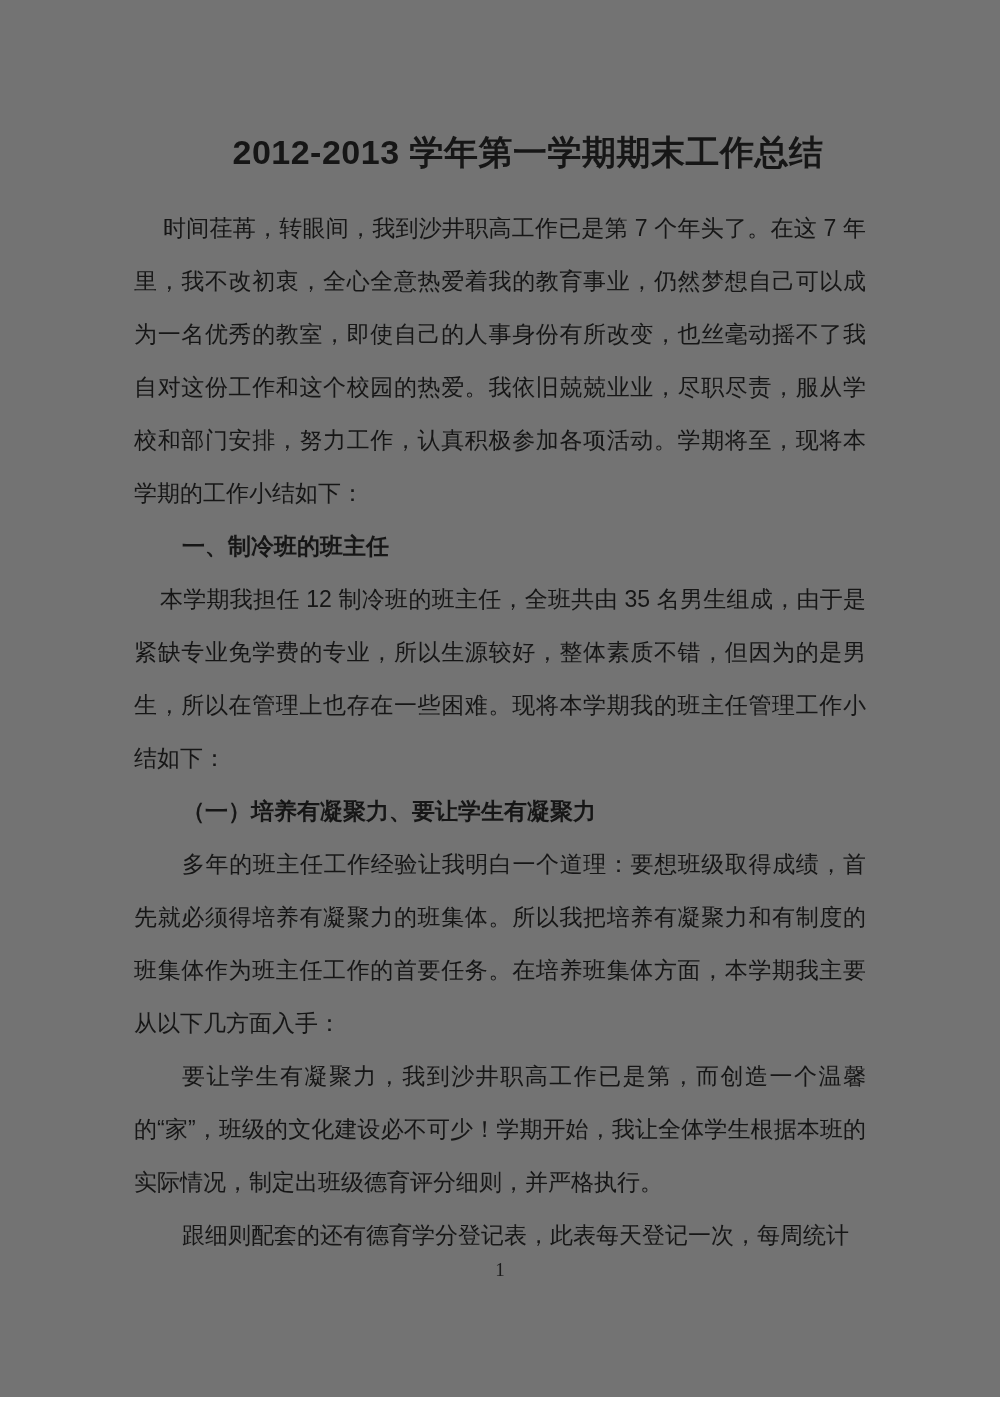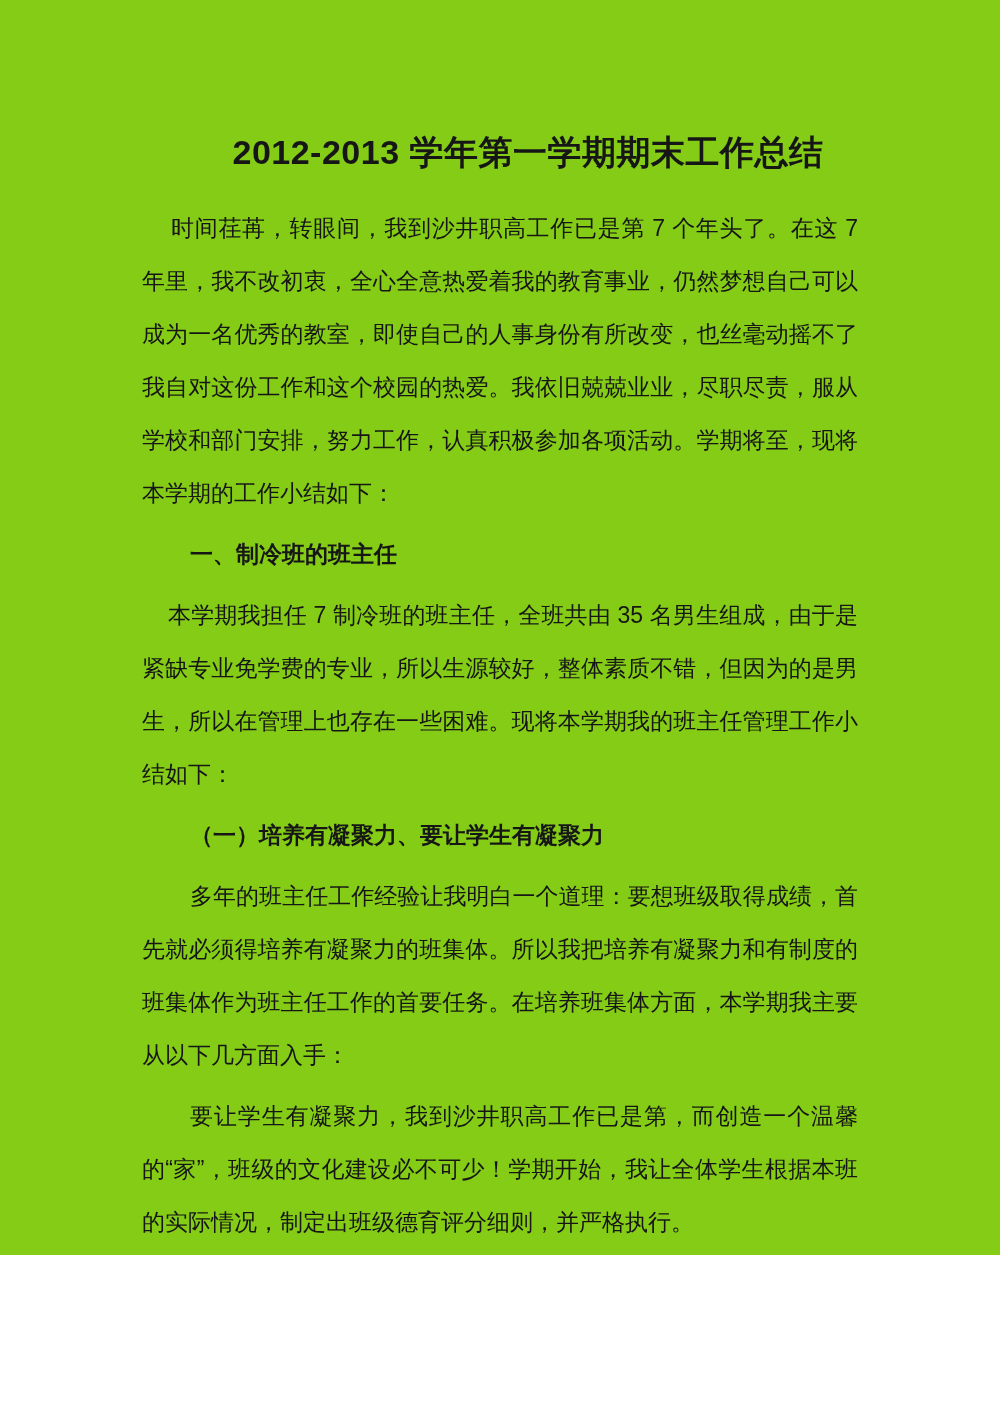--- a/index.html
+++ b/index.html
@@ -3,42 +3,42 @@
 <meta charset="utf-8">
 <style>
   html, body {
     margin: 0;
     padding: 0;
     background: #ffffff;
   }
   .page {
     position: relative;
     width: 1000px;
-    height: 1255px;
-    background: #84cc16;
+    height: 1397px;
+    background: #737373;
     overflow: hidden;
     font-family: "Liberation Sans", "DejaVu Sans", sans-serif;
     color: #161616;
   }
   .doc {
     padding: 0 134px;
   }
   .doc-title {
     margin: 0;
     padding-top: 131px;
     font-size: 34px;
     line-height: 42px;
     font-weight: bold;
     text-align: center;
     text-indent: 56px;
     letter-spacing: 0.5px;
     white-space: nowrap;
   }
   .block {
-    margin: 8px;
+    margin: 0;
     font-size: 23px;
     line-height: 53px;
     text-align: justify;
     text-justify: inter-character;
     word-break: break-all;
   }
   .first-block {
     margin-top: 29px;
   }
   .indent-intro   { text-indent: 29px; }
@@ -63,26 +63,27 @@
 
 <div class="page">
   <div class="doc">
 
     <h1 class="doc-title">2012-2013 学年第一学期期末工作总结</h1>
 
     <p class="block first-block indent-intro">时间荏苒，转眼间，我到沙井职高工作已是第 7 个年头了。在这 7 年里，我不改初衷，全心全意热爱着我的教育事业，仍然梦想自己可以成为一名优秀的教室，即使自己的人事身份有所改变，也丝毫动摇不了我自对这份工作和这个校园的热爱。我依旧兢兢业业，尽职尽责，服从学校和部门安排，努力工作，认真积极参加各项活动。学期将至，现将本学期的工作小结如下：</p>
 
     <p class="block heading indent-normal">一、制冷班的班主任</p>
 
-    <p class="block indent-small">本学期我担任 7 制冷班的班主任，全班共由 35 名男生组成，由于是紧缺专业免学费的专业，所以生源较好，整体素质不错，但因为的是男生，所以在管理上也存在一些困难。现将本学期我的班主任管理工作小结如下：</p>
+    <p class="block indent-small">本学期我担任 12 制冷班的班主任，全班共由 35 名男生组成，由于是紧缺专业免学费的专业，所以生源较好，整体素质不错，但因为的是男生，所以在管理上也存在一些困难。现将本学期我的班主任管理工作小结如下：</p>
 
     <p class="block heading indent-normal">（一）培养有凝聚力、要让学生有凝聚力</p>
 
     <p class="block indent-normal">多年的班主任工作经验让我明白一个道理：要想班级取得成绩，首先就必须得培养有凝聚力的班集体。所以我把培养有凝聚力和有制度的班集体作为班主任工作的首要任务。在培养班集体方面，本学期我主要从以下几方面入手：</p>
 
 
     <p class="block indent-normal">要让学生有凝聚力，我到沙井职高工作已是第，而创造一个温馨的“家”，班级的文化建设必不可少！学期开始，我让全体学生根据本班的实际情况，制定出班级德育评分细则，并严格执行。</p>
 
+    <p class="block indent-normal">跟细则配套的还有德育学分登记表，此表每天登记一次，每周统计</p>
 
     <div class="page-number">1</div>
 
   </div>
 </div>
 
 </body></html>

